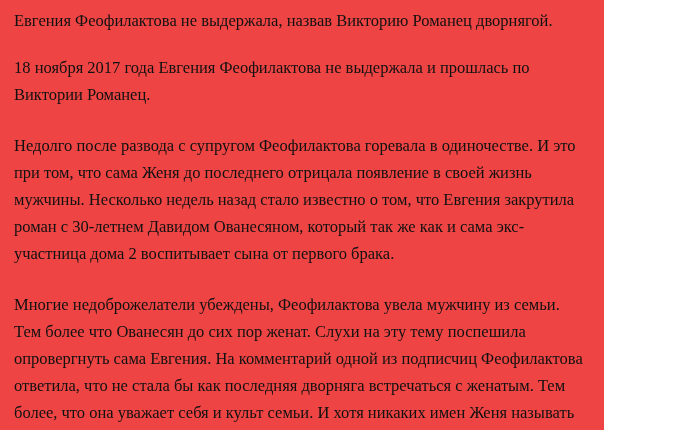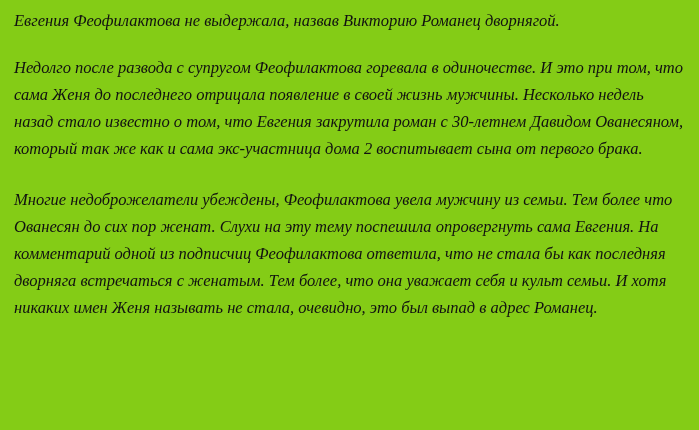--- a/index.html
+++ b/index.html
@@ -9,25 +9,24 @@
   body {
     width: 699px;
     height: 430px;
     background: #ffffff;
     font-family: "Liberation Serif", "DejaVu Serif", serif;
     color: #1a1a1a;
     overflow: hidden;
   }
   .page {
     box-sizing: border-box;
-    width: 699px;
+    width: 604px;
     height: 430px;
     padding: 10px 14px 0 14px;
-    background: #84cc16;
-    font-style: italic;
+    background: #ef4444;
   }
   .headline {
     font-size: 16.5px;
     line-height: 22px;
     color: #111111;
     margin: 0 0 22px 0;
     font-weight: normal;
     letter-spacing: 0;
   }
   .para {
@@ -39,15 +38,16 @@
   }
   .para:last-child {
     margin-bottom: 12px;
   }
 </style>
 </head>
 <body>
 
 <div class="page">
   <p class="headline">Евгения Феофилактова не выдержала, назвав Викторию Романец дворнягой.</p>
+  <p class="para">18 ноября 2017 года Евгения Феофилактова не выдержала и прошлась по Виктории Романец.</p>
   <p class="para">Недолго после развода с супругом Феофилактова горевала в одиночестве. И это при том, что сама Женя до последнего отрицала появление в своей жизнь мужчины. Несколько недель назад стало известно о том, что Евгения закрутила роман с 30-летнем Давидом Ованесяном, который так же как и сама экс-участница дома 2 воспитывает сына от первого брака.</p>
   <p class="para">Многие недоброжелатели убеждены, Феофилактова увела мужчину из семьи. Тем более что Ованесян до сих пор женат. Слухи на эту тему поспешила опровергнуть сама Евгения. На комментарий одной из подписчиц Феофилактова ответила, что не стала бы как последняя дворняга встречаться с женатым. Тем более, что она уважает себя и культ семьи. И хотя никаких имен Женя называть не стала, очевидно, это был выпад в адрес Романец.</p>
 </div>
 
 </body></html>

